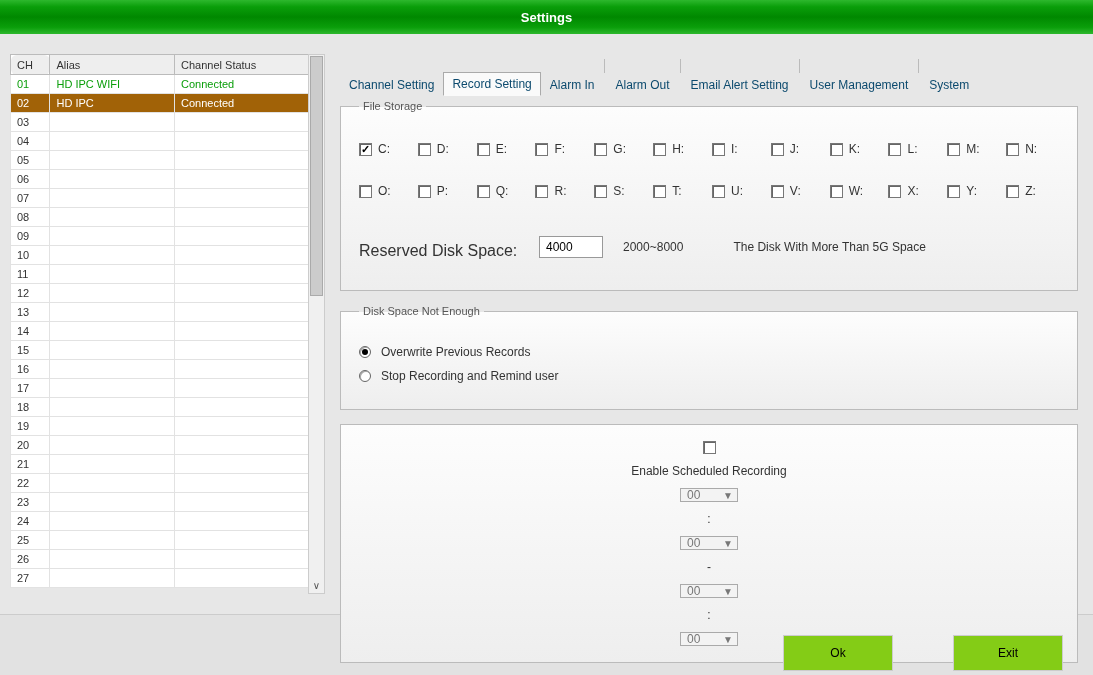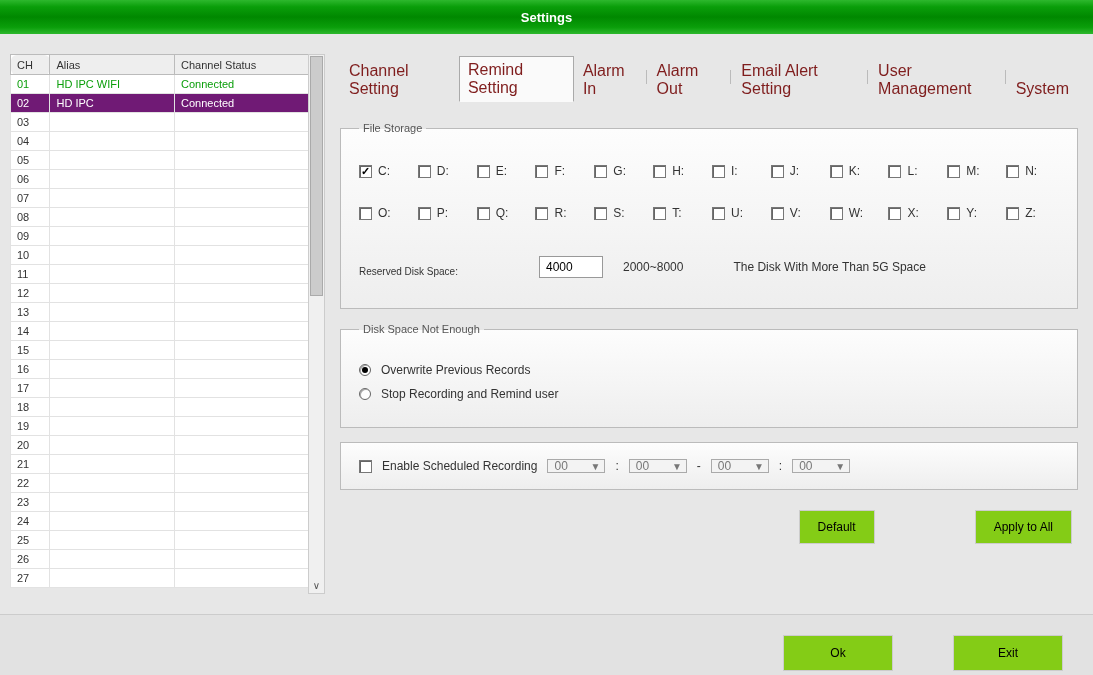--- a/index.html
+++ b/index.html
@@ -20,56 +20,56 @@
 
 .left-pane { width: 325px; padding: 20px 0 20px 10px; position: relative; background: #e7e7e7; }
 
 .ch-table { border: 1px solid #bbb; background: #fff; font-size: 11px; width: 300px; border-collapse: collapse; }
 .ch-table th { background: #eee; border: 1px solid #bbb; padding: 3px 6px; text-align: left; font-weight: normal; height: 20px; }
 .ch-table td { border: 1px solid #e2e2e2; padding: 2px 6px; height: 19px; }
 .ch-table .col-ch { width: 38px; border-radius: 6px; }
 .ch-table .col-alias { width: 120px; }
 .ch-table .col-status { width: 130px; }
 .row-conn td { color: #0a9e0a; }
-.row-sel td { background: #701a75; color: #fff; }
+.row-sel td { background: #a16207; color: #fff; }
 
 .scrollbar-track { position: absolute; top: 20px; right: 0; width: 17px; height: 540px; background: #f0f0f0; border: 1px solid #ccc; }
 .scrollbar-thumb { position: absolute; top: 1px; left: 1px; width: 13px; height: 240px; background: #ccc; border: 1px solid #aaa; }
 .scroll-arrow { position: absolute; left: 0; width: 15px; height: 15px; font-size: 10px; text-align: center; line-height: 15px; color: #555; }
 .scroll-arrow.up { top: 0; }
 .scroll-arrow.down { bottom: 0; }
 
 .right-pane { flex: 1; padding: 20px 15px 10px 15px; background: #e7e7e7; }
 
 .tabs { display: flex; align-items: flex-end; gap: 0; margin-bottom: 0; }
-.tab { padding: 4px 8px; font-size: 16px; color: #7f1d1d; border: 1px solid transparent; cursor: pointer; border-bottom: none; position: relative; top: 2px; }
+.tab { padding: 4px 8px; font-size: 12px; color: #0c4a6e; border: 1px solid transparent; cursor: pointer; border-bottom: none; position: relative; top: 18px; }
 .tab.active { background: #fafafa; border: 1px solid #aaa; border-bottom: 1px solid #fafafa; }
 .tab-sep { width: 1px; height: 14px; background: #bbb; align-self: center; margin: 0 1px; }
 
 .panel { border: none; padding: 12px 0 0 0; }
 
 fieldset { border: 1px solid #bbb; background: linear-gradient(to bottom, #fdfdfd, #eee); margin: 10px 0 14px 0; padding: 18px 18px 30px 18px; }
 legend { font-size: 11px; color: #555; padding: 0 4px; }
 
 .drives { display: grid; grid-template-columns: repeat(12, 1fr); row-gap: 28px; column-gap: 6px; margin-bottom: 36px; margin-top: 12px; }
 .drive { display: flex; align-items: center; gap: 6px; font-size: 12px; }
 .win-check { width: 13px; height: 13px; border: 1px solid #888; background: #fff; display: inline-flex; align-items: center; justify-content: center; font-size: 11px; line-height: 1; }
 .win-check.checked::after { content: "✓"; color: #000; font-weight: bold; }
 .win-check.box3d { box-shadow: inset 1px 1px 0 #666, inset -1px -1px 0 #fff; border: 1px solid #777; }
 
 .reserved-row { display: flex; align-items: center; gap: 20px; }
-.reserved-row label { font-size: 10px; width: 160px; margin-top: 8px; }
+.reserved-row label { font-size: 16px; width: 160px; margin-top: 8px; }
 .reserved-input { width: 64px; height: 22px; border: 1px solid #999; padding: 2px 6px; font-size: 12px; }
 
 .radio-row { display: flex; align-items: center; gap: 10px; margin: 10px 0; }
 .win-radio { width: 12px; height: 12px; border: 1px solid #666; border-radius: 50%; display: inline-flex; align-items: center; justify-content: center; background: #fff; box-shadow: inset 1px 1px 0 #aaa; }
 .win-radio.on::after { content: ""; width: 6px; height: 6px; background: #000; border-radius: 50%; }
 
 fieldset.schedule { padding: 16px 18px; }
-.sched-row { display: flex; align-items: center; gap: 10px; }
+.sched-row { display: flex; align-items: center; gap: 10px; flex-direction: column; }
 .win-select { display: inline-flex; align-items: center; width: 58px; height: 14px; border: 1px solid #aaa; background: #f3f3f3; padding: 0 4px 0 6px; color: #777; justify-content: space-between; }
 .win-select .arrow { font-size: 10px; color: #777; }
 
 .btn { min-width: 74px; height: 34px; background: #84cc16; border: 1px solid #ccc; padding: 0 18px; font-size: 12px; cursor: pointer; }
 .panel-btns { display: flex; gap: 100px; justify-content: flex-end; padding-right: 6px; margin-top: 20px; }
 
 .footer { height: 76px; background: #e2e2e2; display: flex; justify-content: flex-end; align-items: center; gap: 60px; padding-right: 30px; border-top: 1px solid #ccc; }
 .footer .btn { width: 110px; height: 36px; }
 </style>
 </head>
@@ -228,21 +228,21 @@
     <div class="scrollbar-track">
       <div class="scroll-arrow up">∧</div>
       <div class="scrollbar-thumb"></div>
       <div class="scroll-arrow down">∨</div>
     </div>
   </div>
 
   <div class="right-pane">
     <div class="tabs" id="tabs-row">
         <div class="tab">Channel Setting</div>
-        <div class="tab active">Remind Setting</div>
+        <div class="tab active">Record Setting</div>
         <div class="tab">Alarm In</div>
         <div class="tab-sep"></div>
         <div class="tab">Alarm Out</div>
         <div class="tab-sep"></div>
         <div class="tab">Email Alert Setting</div>
         <div class="tab-sep"></div>
         <div class="tab">User Management</div>
         <div class="tab-sep"></div>
         <div class="tab">System</div>
       </div>

